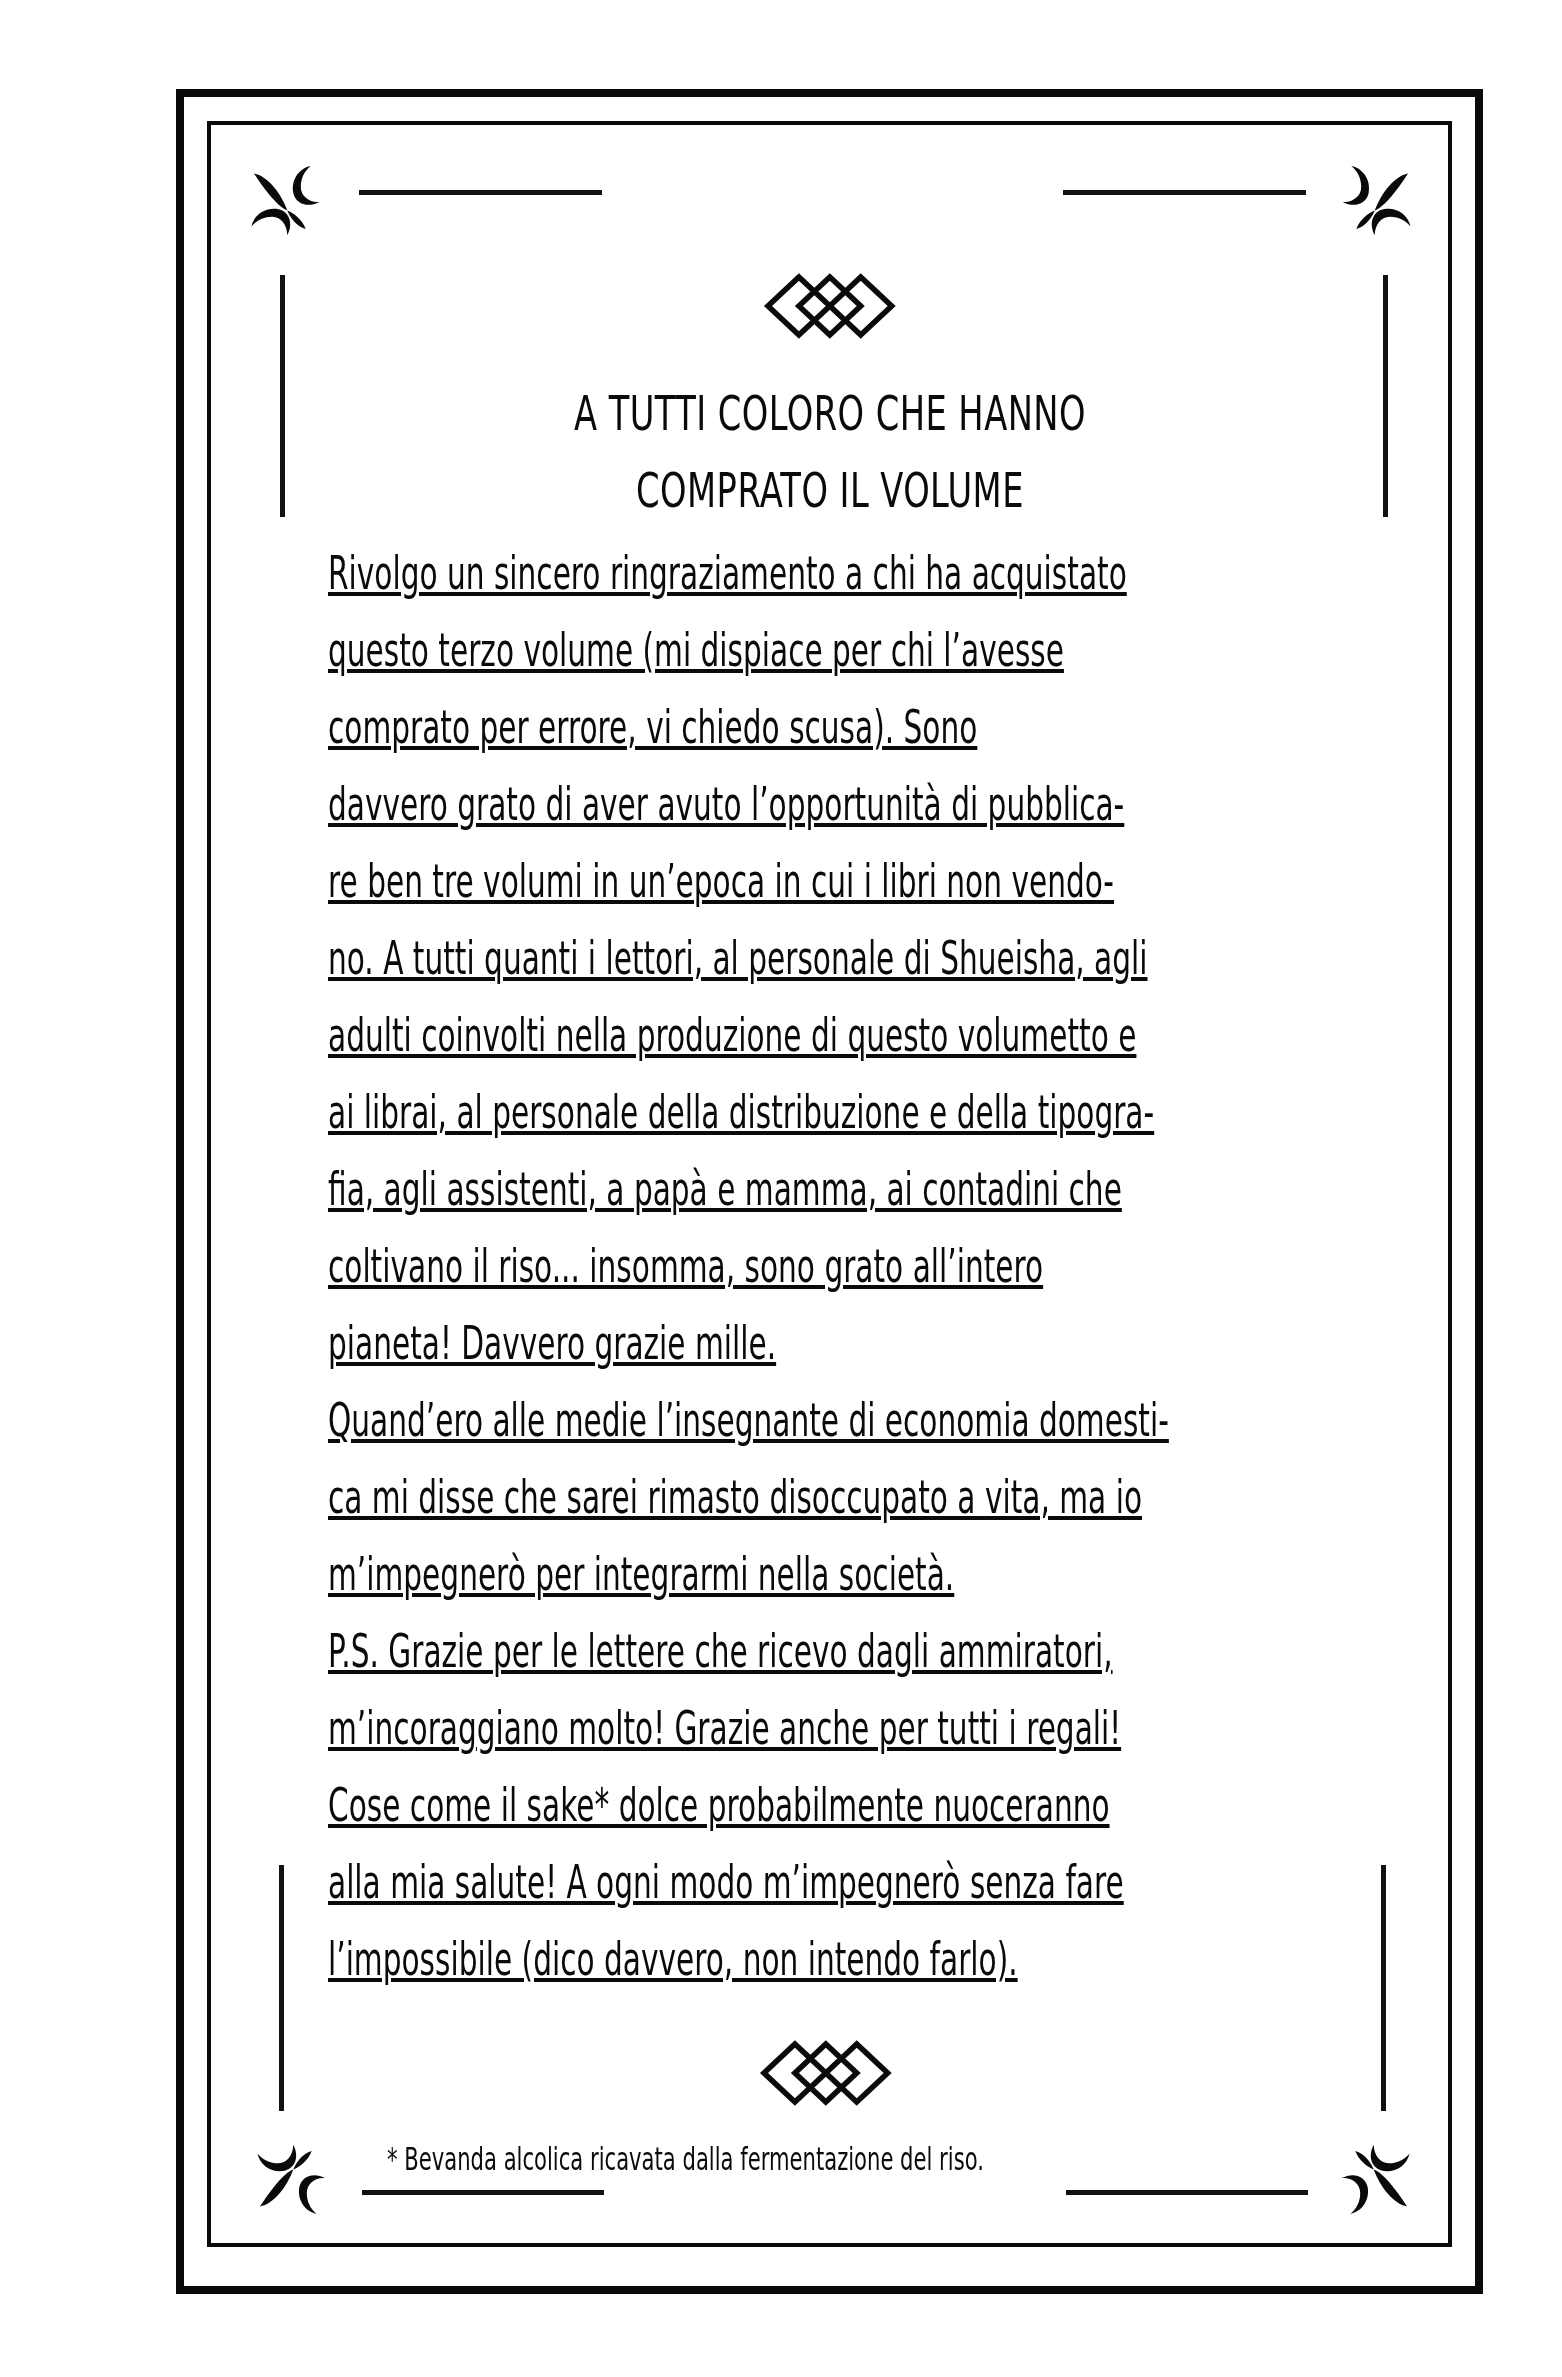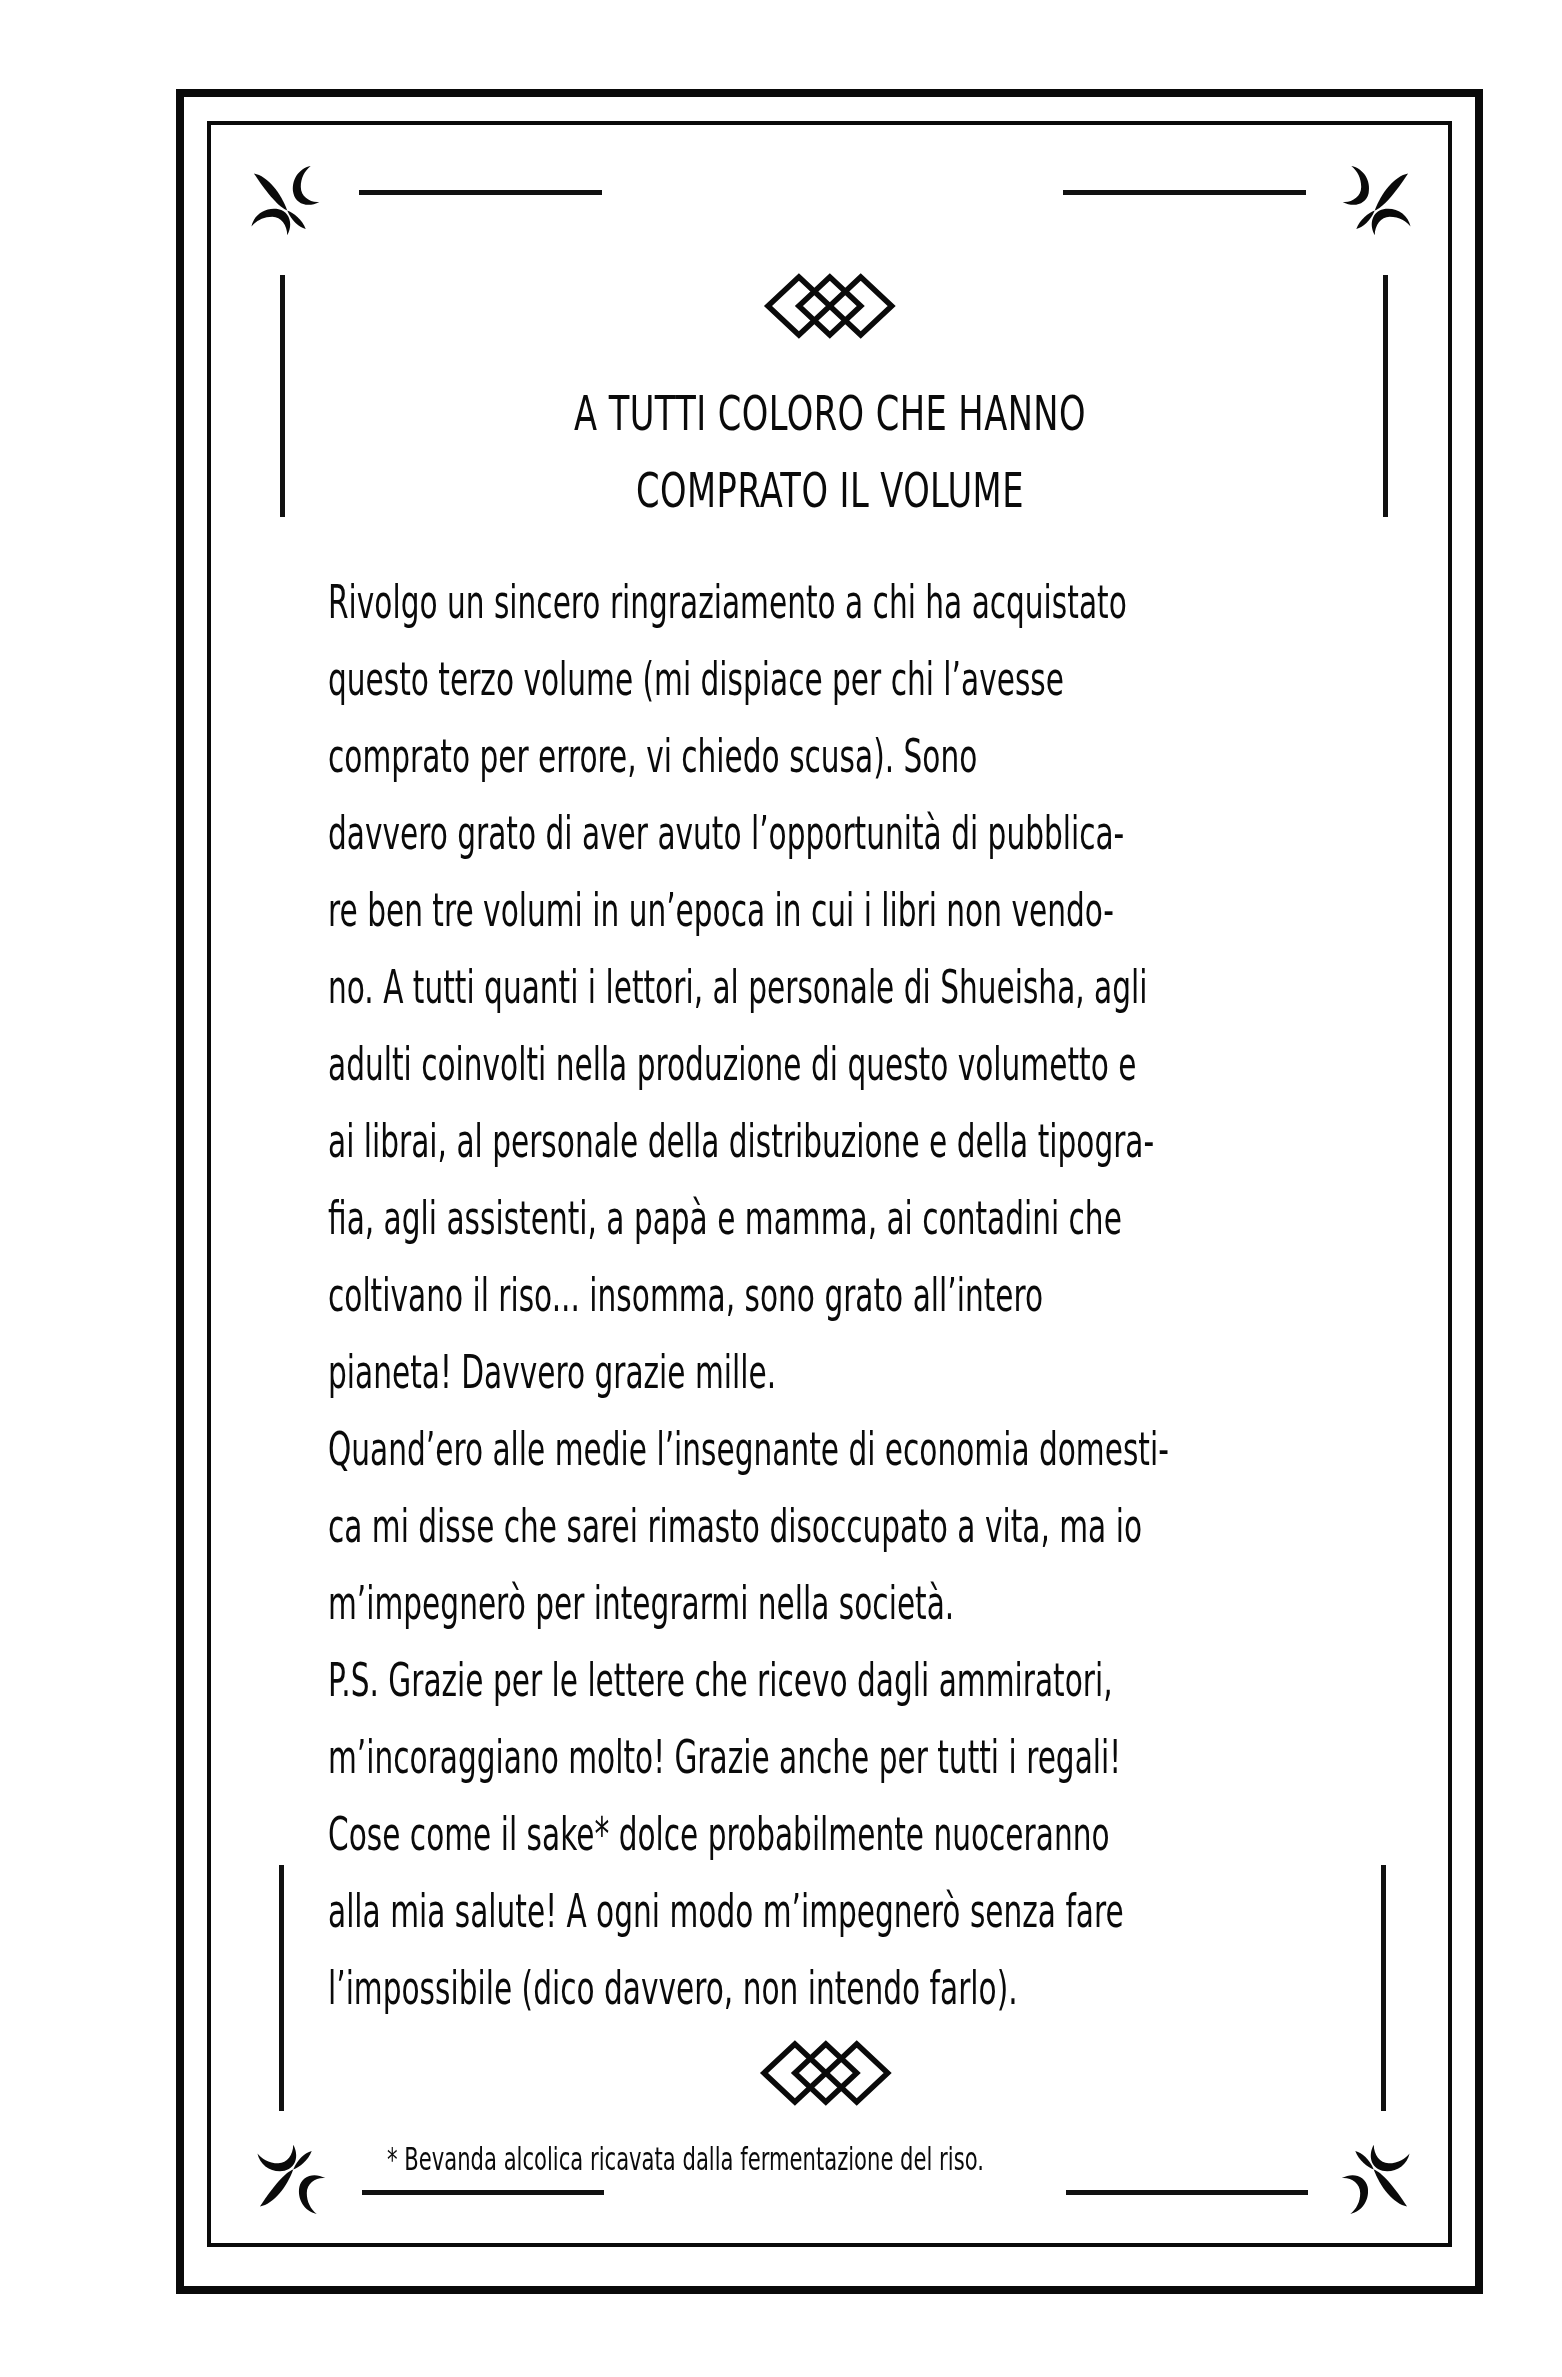--- a/index.html
+++ b/index.html
@@ -4,21 +4,21 @@
 <style>
   html, body { margin:0; padding:0; background:#ffffff; }
   body { width:1562px; height:2377px; position:relative; overflow:hidden; font-family:"DejaVu Sans", sans-serif; color:#0a0a0a; }
   .outer { position:absolute; left:176px; top:89px; width:1291px; height:2189px; border:8.7px solid #0a0a0a; box-sizing:content-box; }
   .inner { position:absolute; left:207px; top:121px; width:1237px; height:2118px; border:4.3px solid #0a0a0a; }
   .hline { position:absolute; height:5px; background:#111; }
   .vline { position:absolute; width:5px; background:#111; }
   .fleur { position:absolute; width:74px; height:81px; }
   .diamond { position:absolute; width:133px; height:68px; }
   .title { position:absolute; left:207px; width:1246px; text-align:center; font-family:"DejaVu Sans Condensed","DejaVu Sans", sans-serif; font-size:48px; letter-spacing:0.6px; line-height:1; transform:scaleX(0.78); transform-origin:center; white-space:nowrap; }
-  .body { position:absolute; left:328px; top:563px; width:1053px; }
+  .body { position:absolute; left:328px; top:534px; width:1053px;text-decoration:underline; }
   .line { font-size:47px; line-height:77px; height:77px; white-space:nowrap; transform:scaleX(0.63); transform-origin:left center; font-family:"DejaVu Sans", sans-serif; }
   .footnote { position:absolute; left:387px; top:2140px; font-size:32px; white-space:nowrap; transform:scaleX(0.66); transform-origin:left center; font-family:"DejaVu Sans", sans-serif; }
 </style>
 </head>
 <body>
 
 <div class="outer"></div>
 <div class="inner"></div>
 
 <svg class="fleur" style="left:249px;top:162px;" viewBox="0 0 120 130">

